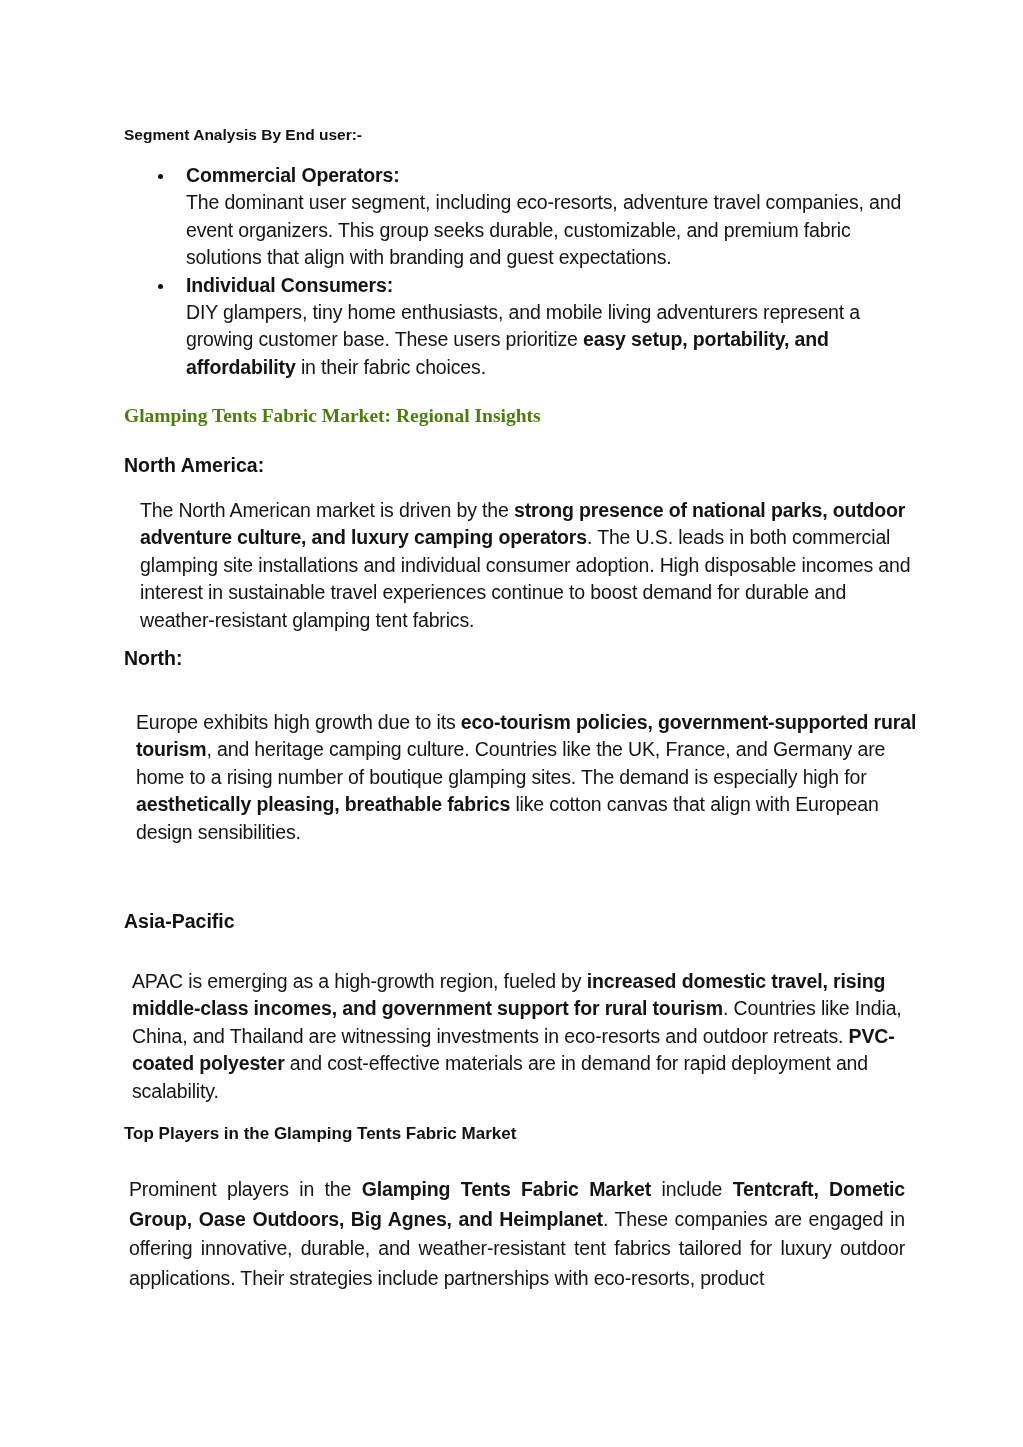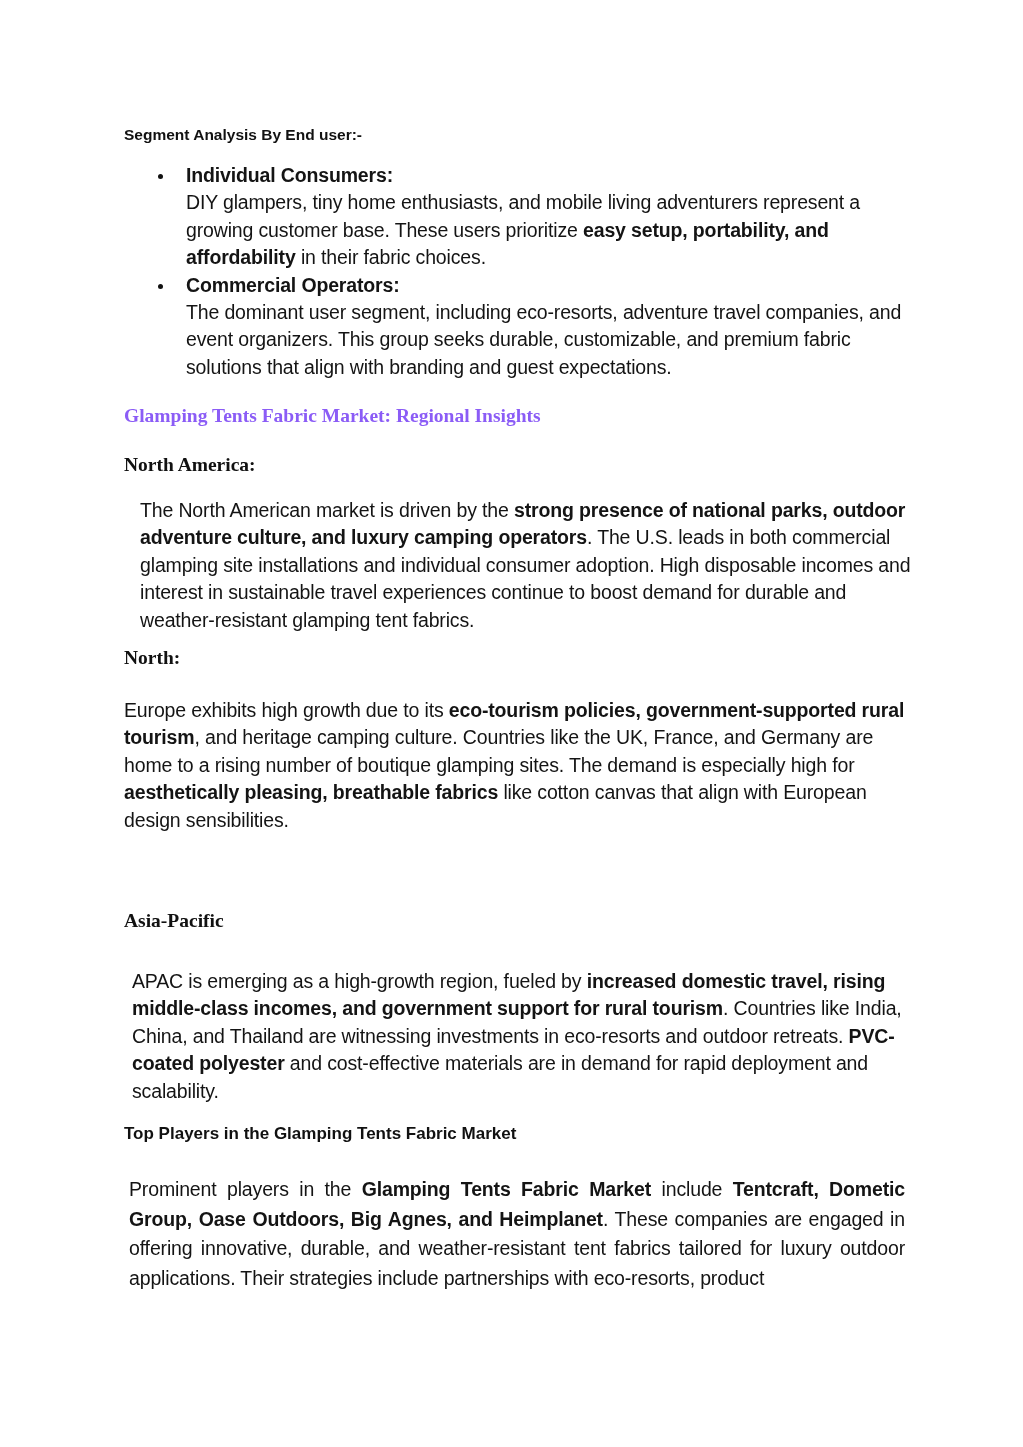--- a/index.html
+++ b/index.html
@@ -32,24 +32,24 @@
     .small-head {
       font-family: "Liberation Sans", sans-serif;
       font-size: 15.5px;
       font-weight: bold;
       color: #111111;
     }
     .serif-head {
       font-family: "Liberation Serif", serif;
       font-size: 19.5px;
       font-weight: bold;
-      color: #8b5cf6;
+      color: #4d7c0f;
     }
     .region-head {
-      font-family: Liberation Serif, serif;
+      font-family: Liberation Sans, sans-serif;
       font-size: 19.5px;
       font-weight: bold;
       color: #111111;
     }
     b { font-weight: bold; }
     .bullet-list {
       list-style: none;
       margin: 0;
       padding: 0;
     }
@@ -79,39 +79,39 @@
 </head>
 <body>
 
 <div class="page">
 
   <div class="abs small-head" style="left:124px; top:126px;">Segment Analysis By End user:-</div>
 
   <ul class="abs bullet-list body-text" style="left:124px; top:162px; width:790px;">
     <li class="bullet-item">
       <span class="bullet-dot"></span>
-      <span class="item-title">Individual Consumers:</span>
-      <span>DIY glampers, tiny home enthusiasts, and mobile living adventurers represent a growing customer base. These users prioritize </span><b>easy setup, portability, and affordability</b><span> in their fabric choices.</span>
+      <span class="item-title">Commercial Operators:</span>
+      <span>The dominant user segment, including eco-resorts, adventure travel companies, and event organizers. This group seeks durable, customizable, and premium fabric solutions that align with branding and guest expectations.</span>
     </li>
     <li class="bullet-item">
       <span class="bullet-dot"></span>
-      <span class="item-title">Commercial Operators:</span>
-      <span>The dominant user segment, including eco-resorts, adventure travel companies, and event organizers. This group seeks durable, customizable, and premium fabric solutions that align with branding and guest expectations.</span>
+      <span class="item-title">Individual Consumers:</span>
+      <span>DIY glampers, tiny home enthusiasts, and mobile living adventurers represent a growing customer base. These users prioritize </span><b>easy setup, portability, and affordability</b><span> in their fabric choices.</span>
     </li>
   </ul>
 
   <div class="abs serif-head" style="left:124px; top:405px;">Glamping Tents Fabric Market: Regional Insights</div>
 
   <div class="abs region-head" style="left:124px; top:454px;">North America:</div>
   <p class="abs body-text" style="left:124px; top:481px; width:785px; margin:16px;">
     <span>The North American market is driven by the </span><b>strong presence of national parks, outdoor adventure culture, and luxury camping operators</b><span>. The U.S. leads in both commercial glamping site installations and individual consumer adoption. High disposable incomes and interest in sustainable travel experiences continue to boost demand for durable and weather-resistant glamping tent fabrics.</span>
   </p>
 
   <div class="abs region-head" style="left:124px; top:647px;">North:</div>
-  <p class="abs body-text" style="left:124px; top:697px; width:790px; margin:0;">
+  <p class="abs body-text" style="left:124px; top:697px; width:790px; margin:12px;">
     <span>Europe exhibits high growth due to its </span><b>eco-tourism policies, government-supported rural tourism</b><span>, and heritage camping culture. Countries like the UK, France, and Germany are home to a rising number of boutique glamping sites. The demand is especially high for </span><b>aesthetically pleasing, breathable fabrics</b><span> like cotton canvas that align with European design sensibilities.</span>
   </p>
 
   <div class="abs region-head" style="left:124px; top:910px;">Asia-Pacific</div>
   <p class="abs body-text" style="left:124px; top:960px; width:790px; margin:8px;">
     <span>APAC is emerging as a high-growth region, fueled by </span><b>increased domestic travel, rising middle-class incomes, and government support for rural tourism</b><span>. Countries like India, China, and Thailand are witnessing investments in eco-resorts and outdoor retreats. </span><b>PVC-coated polyester</b><span> and cost-effective materials are in demand for rapid deployment and scalability.</span>
   </p>
 
   <div class="abs small-head" style="left:124px; top:1124px; font-size:17px;">Top Players in the Glamping Tents Fabric Market</div>
   <p class="abs body-text justify" style="left:124px; top:1170px; width:776px; margin:5px;">

